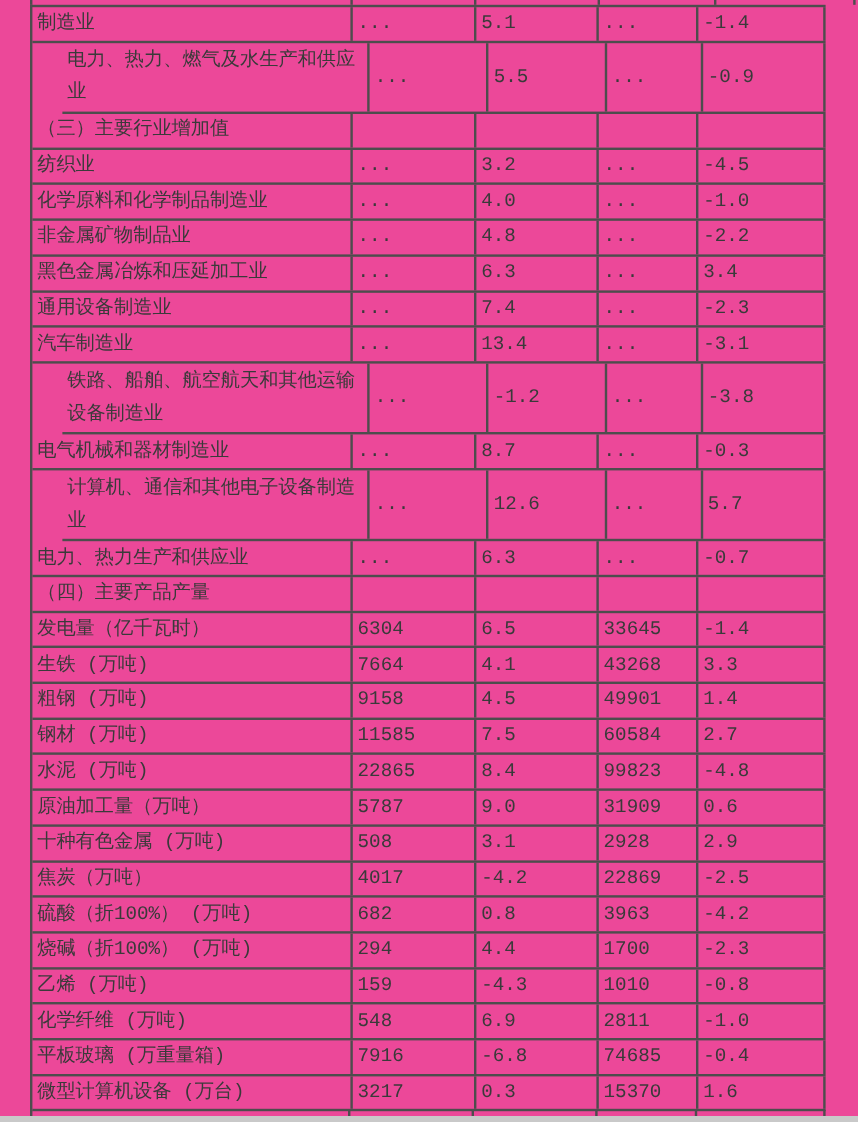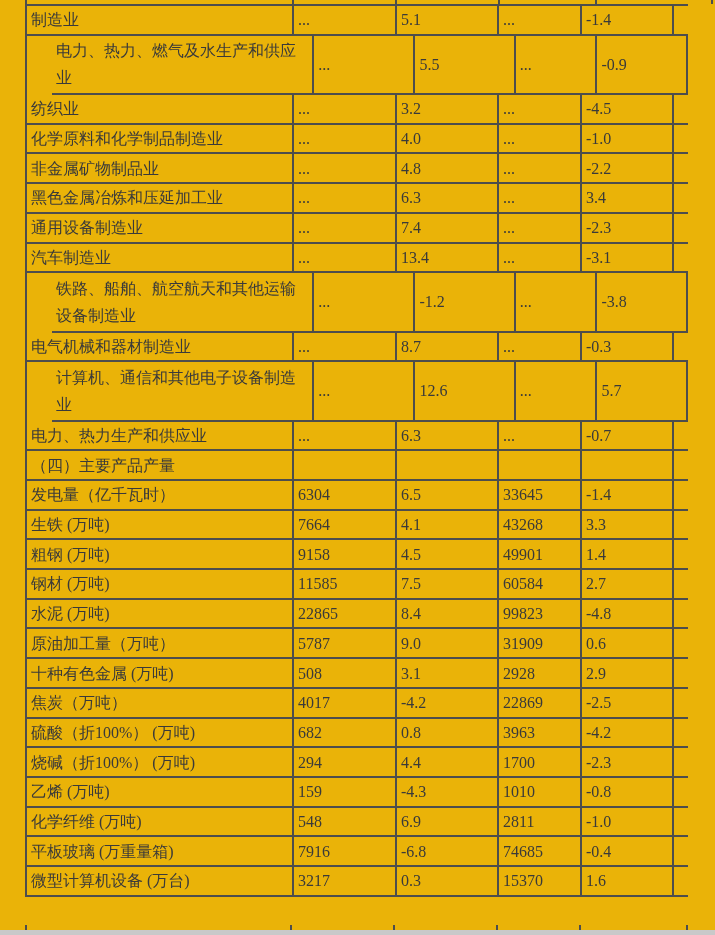--- a/index.html
+++ b/index.html
@@ -1,21 +1,21 @@
 <!DOCTYPE html>
 <html><head>
 <meta charset="utf-8">
 <style>
   html,body{margin:0;padding:0;background:#ffffff;}
   .page{
     position:relative;
     width:715px;height:935px;
-    background:#eab308;
+    background:#ec4899;
     overflow:hidden;
-    font-family:Liberation Serif, serif;
+    font-family:Liberation Mono, monospace;
     color:#3a3a3a;
   }
   
   .top-sliver{position:absolute;top:0;left:25px;width:688px;height:4px;}
   .top-sliver .stub{position:absolute;top:0;width:2px;height:4px;background:#4d4d4d;}
   
   .stats-table{
     position:absolute;top:4px;left:25px;
     width:663px;
     border-left:2px solid #4d4d4d;
@@ -30,21 +30,21 @@
     padding:0 10px 0 4px;
     display:flex;align-items:center;
     font-size:16px;line-height:27px;
     overflow:hidden;
     white-space:normal;
   }
   .t-cell.c0{width:267px;}
   .t-cell.c1{width:103px;}
   .t-cell.c2{width:102px;align-items:center;}
   .t-cell.c3{width:83px;}
-  .t-cell.c4{width:92px;}
+  .t-cell.c4{width:106px;}
   
   .bottom-sliver .stub{position:absolute;bottom:5px;width:2px;height:5px;background:#4d4d4d;}
   .bottom-strip{position:absolute;left:0;bottom:0;width:715px;height:5px;background:#c9c9c9;}
 </style>
 </head>
 <body>
 
 <div class="page">
 
   <div class="top-sliver">
@@ -87,20 +87,37 @@
         </div>
         <div class="t-cell c3">
           <span>...</span>
         </div>
         <div class="t-cell c4">
           <span>-0.9</span>
         </div>
       </div>
       <div class="t-row">
         <div class="t-cell c0">
+          <span>（三）主要行业增加值</span>
+        </div>
+        <div class="t-cell c1">
+          <span></span>
+        </div>
+        <div class="t-cell c2">
+          <span></span>
+        </div>
+        <div class="t-cell c3">
+          <span></span>
+        </div>
+        <div class="t-cell c4">
+          <span></span>
+        </div>
+      </div>
+      <div class="t-row">
+        <div class="t-cell c0">
           <span>纺织业</span>
         </div>
         <div class="t-cell c1">
           <span>...</span>
         </div>
         <div class="t-cell c2">
           <span>3.2</span>
         </div>
         <div class="t-cell c3">
           <span>...</span>

